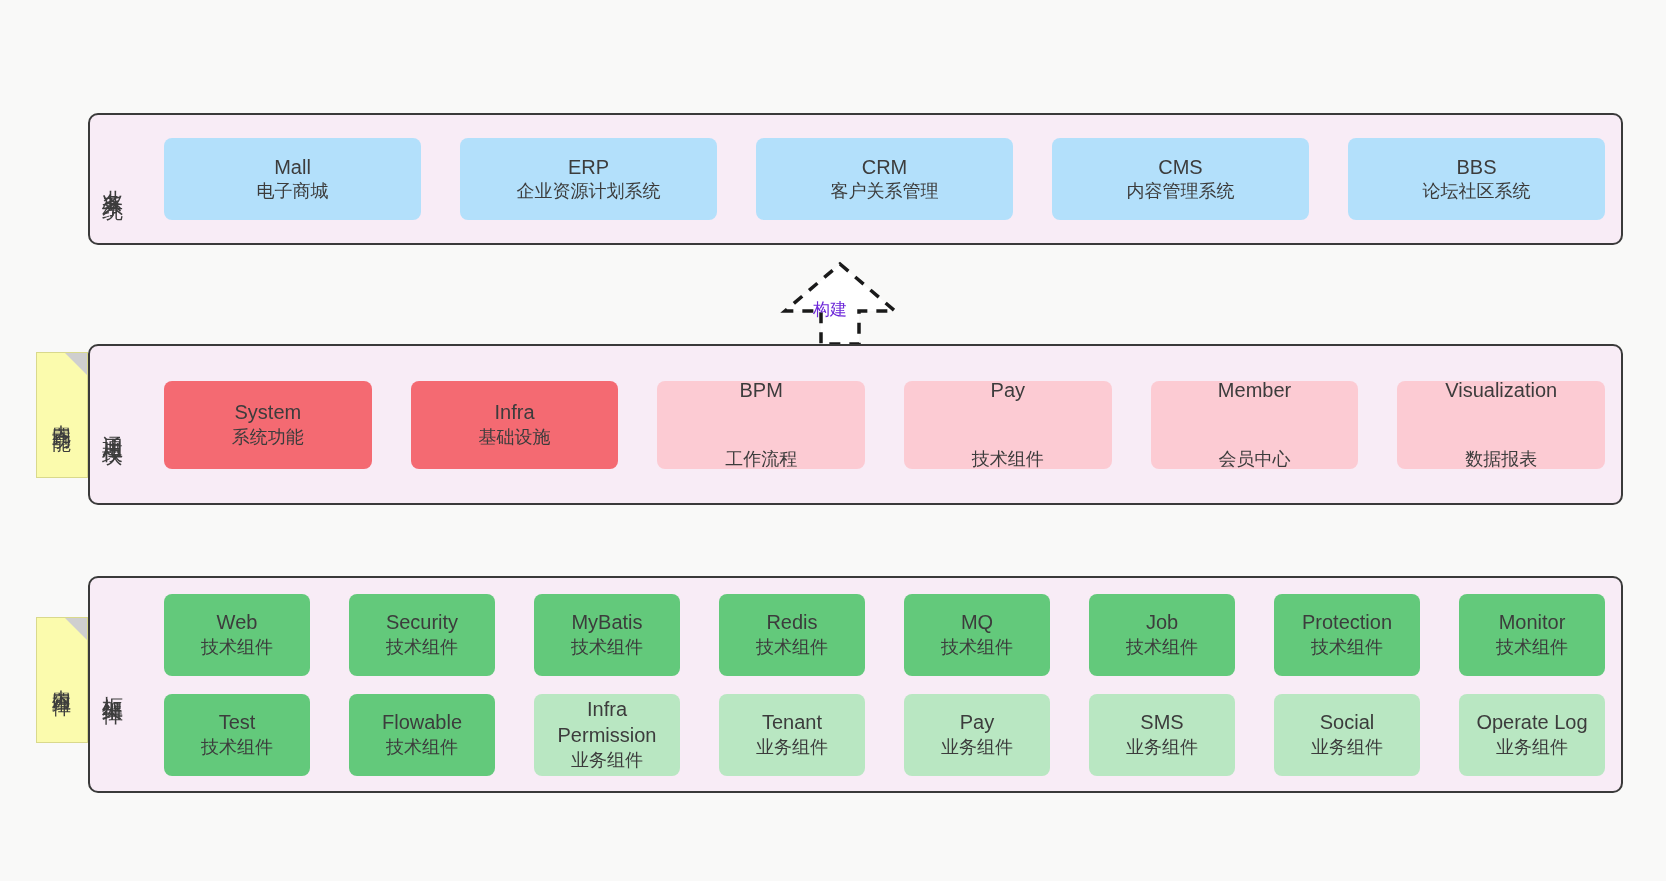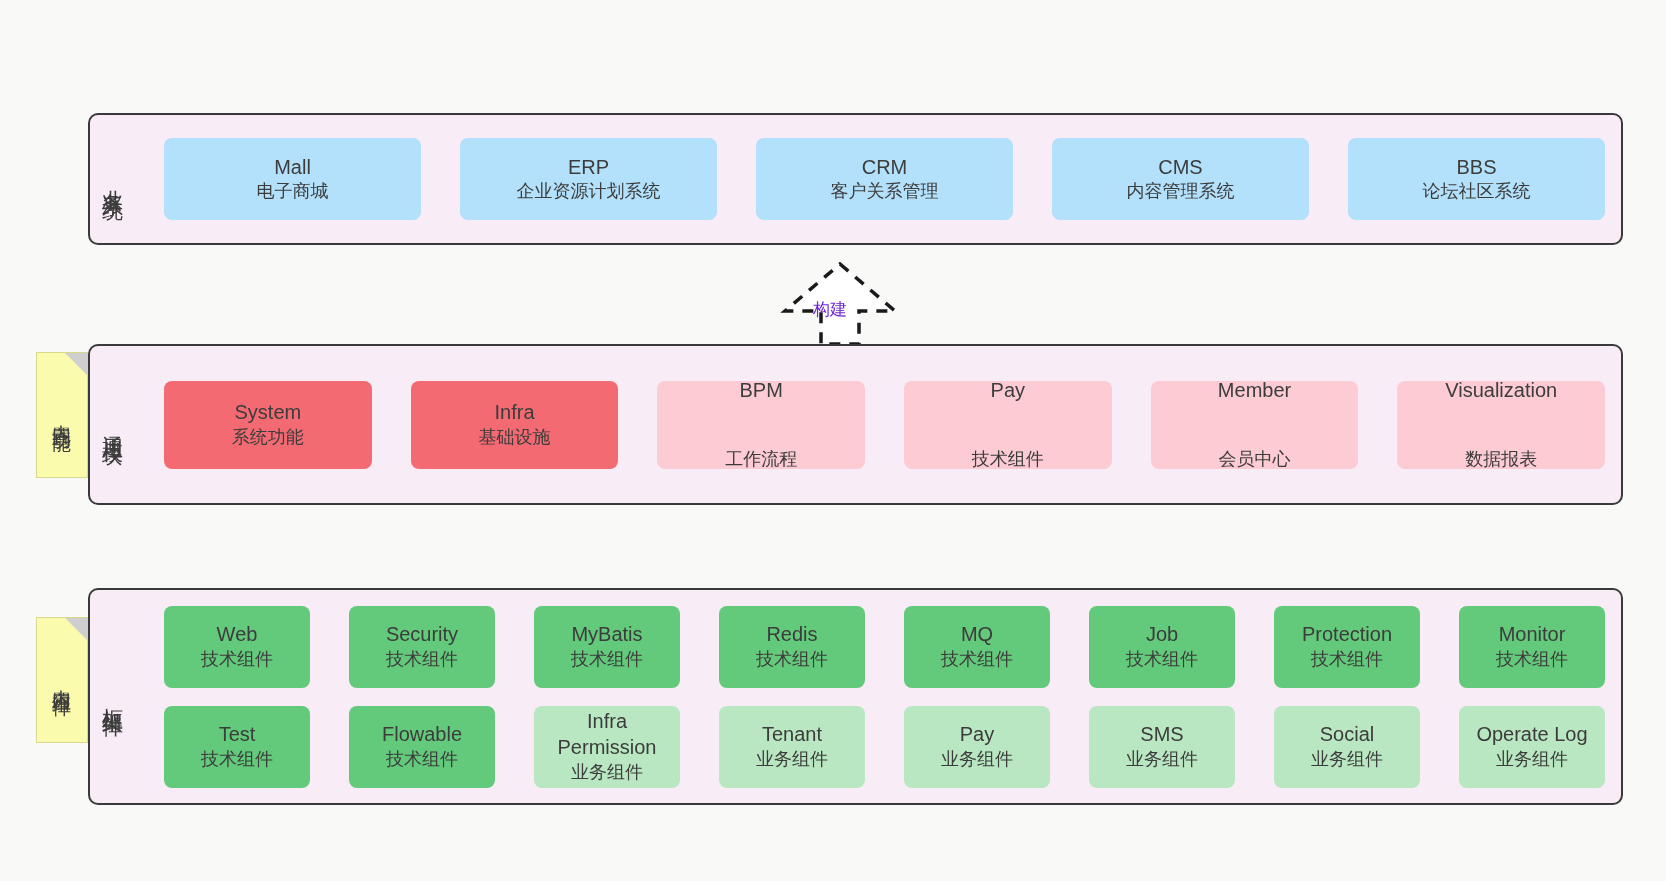--- a/index.html
+++ b/index.html
@@ -193,21 +193,21 @@
       </div>
     </div>
   </div>
 
 
   <div class="note" id="note-framework" style="left:36px; top:617px; width:52px; height:126px;">
     <span class="fold"></span>
     <span>内置组件</span>
   </div>
 
-  <div class="layer" id="layer-framework" style="left:88px; top:588px; width:1535px; height:217px;">
+  <div class="layer" id="layer-framework" style="left:88px; top:576px; width:1535px; height:217px;">
     <div class="layer-title">框架组件</div>
     <div class="layer-body">
 
       <div class="row">
         <div class="card c-green">
           <span class="t1">Web</span>
           <span class="t2">技术组件</span>
         </div>
         <div class="card c-green">
           <span class="t1">Security</span>

